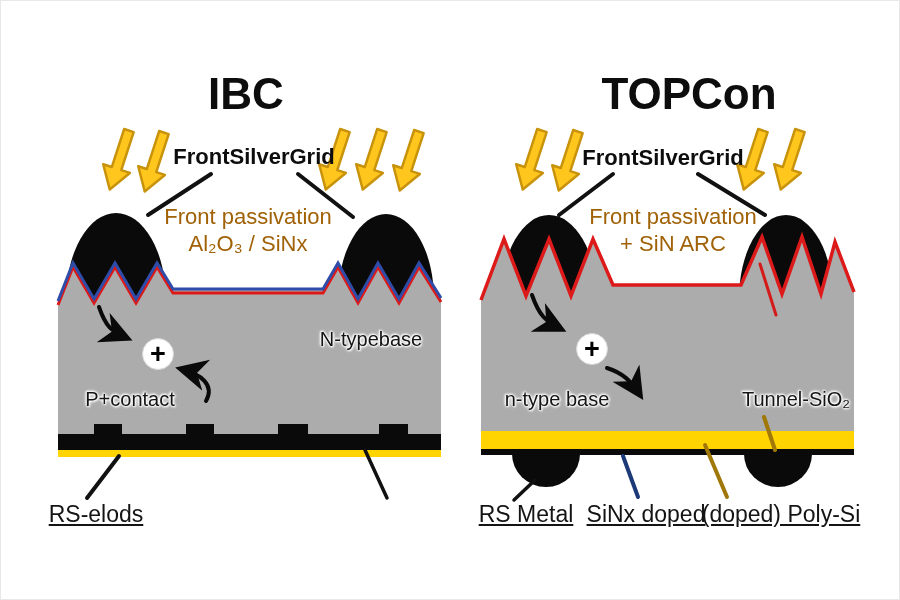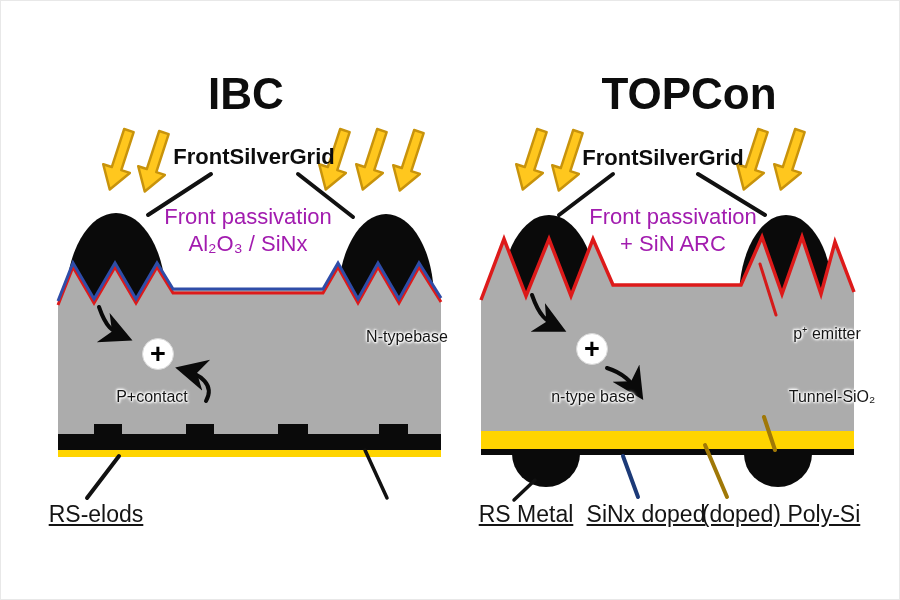--- a/index.html
+++ b/index.html
@@ -5,23 +5,23 @@
   html,body{margin:0;padding:0;background:#fff;}
   .canvas{
     position:relative;width:900px;height:600px;background:#ffffff;overflow:hidden;
     font-family:"Liberation Sans", sans-serif;color:#111;
     border:1px solid #e8e8e8;box-sizing:border-box;
   }
   .abs{position:absolute;}
   .ctr{transform:translateX(-50%);white-space:nowrap;}
   .title{font-size:44px;font-weight:bold;letter-spacing:0px;color:#0d0d0d;}
   .gridlbl{font-size:22px;font-weight:bold;color:#0d0d0d;}
-  .pass{font-size:22px;color:#a21caf;}
-  .inlbl{font-size:16px;color:#141414;
-         text-shadow:0 0 2px #fff,0 0 3px #fff,0 0 4px #fff,1px 1px 2px #fff,-1px -1px 2px #fff;margin-left:36px;}
+  .pass{font-size:22px;color:#a16207;}
+  .inlbl{font-size:20px;color:#141414;
+         text-shadow:0 0 2px #fff,0 0 3px #fff,0 0 4px #fff,1px 1px 2px #fff,-1px -1px 2px #fff;}
   .botlbl{font-size:23px;color:#141414;text-decoration:underline;}
   .pluschip{
     width:30px;height:30px;border-radius:50%;background:#fff;border:1px solid #d8d8d8;
     display:flex;align-items:center;justify-content:center;
     font-size:27px;font-weight:bold;color:#000;line-height:1;
   }
   svg{position:absolute;left:0;top:0;}
 </style>
 </head>
 <body>
@@ -112,29 +112,28 @@
       <line x1="622" y1="455" x2="637" y2="496" stroke="#1c3a78" stroke-width="4" stroke-linecap="round"></line>
       <line x1="704" y1="444" x2="726" y2="496" stroke="#a07807" stroke-width="4" stroke-linecap="round"></line>
     </g>
   </svg>
 
   <div class="abs ctr title" style="left:245px;top:68px;">IBC</div>
   <div class="abs ctr gridlbl" style="left:253px;top:143px;">FrontSilverGrid</div>
   <div class="abs ctr pass" style="left:247px;top:203px;">Front passivation</div>
   <div class="abs ctr pass" style="left:247px;top:230px;">Al₂O₃ / SiNx</div>
   <div class="abs ctr inlbl" style="left:370px;top:327px;">N-typebase</div>
-  <div class="abs ctr inlbl" style="left:115px;top:387px;">P+contact</div>
+  <div class="abs ctr inlbl" style="left:129px;top:387px;">P+contact</div>
   <div class="abs pluschip" style="left:141px;top:337px;">+</div>
   <div class="abs ctr botlbl" style="left:95px;top:500px;">RS-elods</div>
 
   <div class="abs ctr title" style="left:688px;top:68px;">TOPCon</div>
   <div class="abs ctr gridlbl" style="left:662px;top:144px;">FrontSilverGrid</div>
   <div class="abs ctr pass" style="left:672px;top:203px;">Front passivation</div>
   <div class="abs ctr pass" style="left:672px;top:230px;">+ SiN ARC</div>
   <div class="abs ctr inlbl" style="left:556px;top:387px;">n-type base</div>
-  <div class="abs ctr inlbl" style="left:790px;top:321px;">p⁺ emitter</div>
   <div class="abs ctr inlbl" style="left:795px;top:387px;">Tunnel-SiO₂</div>
   <div class="abs pluschip" style="left:575px;top:332px;">+</div>
   <div class="abs ctr botlbl" style="left:525px;top:500px;">RS Metal</div>
   <div class="abs ctr botlbl" style="left:645px;top:500px;">SiNx doped</div>
   <div class="abs ctr botlbl" style="left:780px;top:500px;">(doped) Poly-Si</div>
 
 </div>
 
 </body></html>

